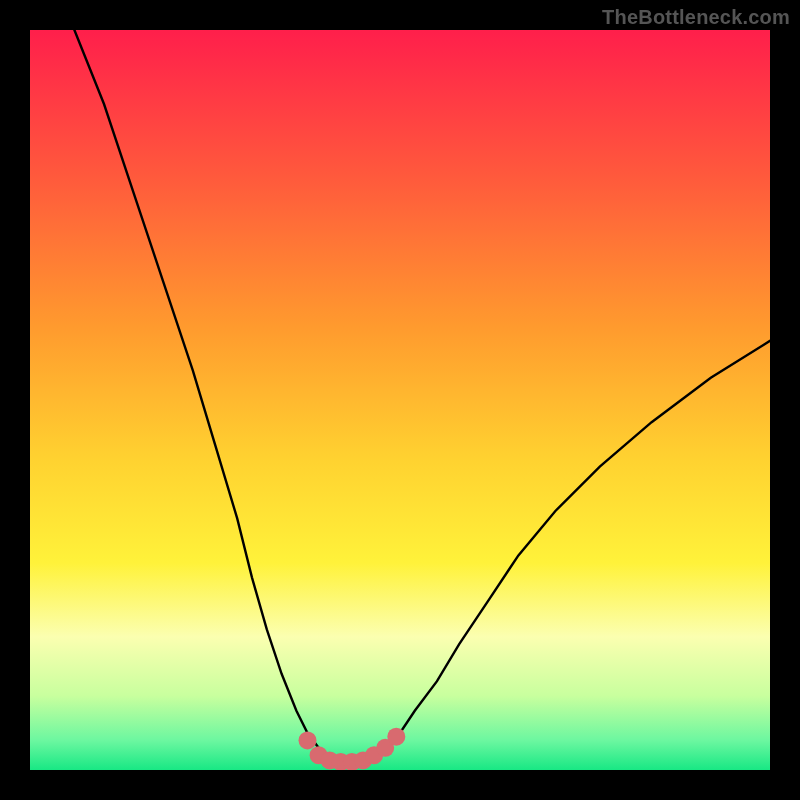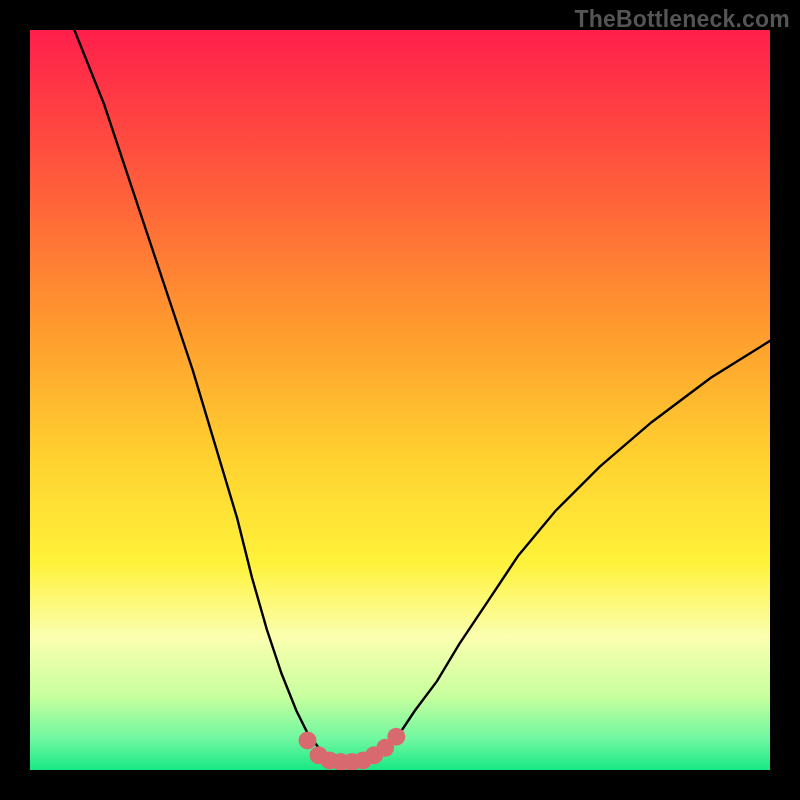--- a/index.html
+++ b/index.html
@@ -22,21 +22,21 @@
     left: 30px;
     top: 30px;
     width: 740px;
     height: 740px;
   }
   .watermark {
     position: absolute;
     top: 6px;
     right: 10px;
     color: #555;
-    font-size: 23px;
+    font-size: 20px;
     font-weight: 600;
     letter-spacing: 0.2px;
     user-select: none;
   }
 </style>
 </head>
 <body>
 <div class="frame">
 
   <div class="watermark">TheBottleneck.com</div>

